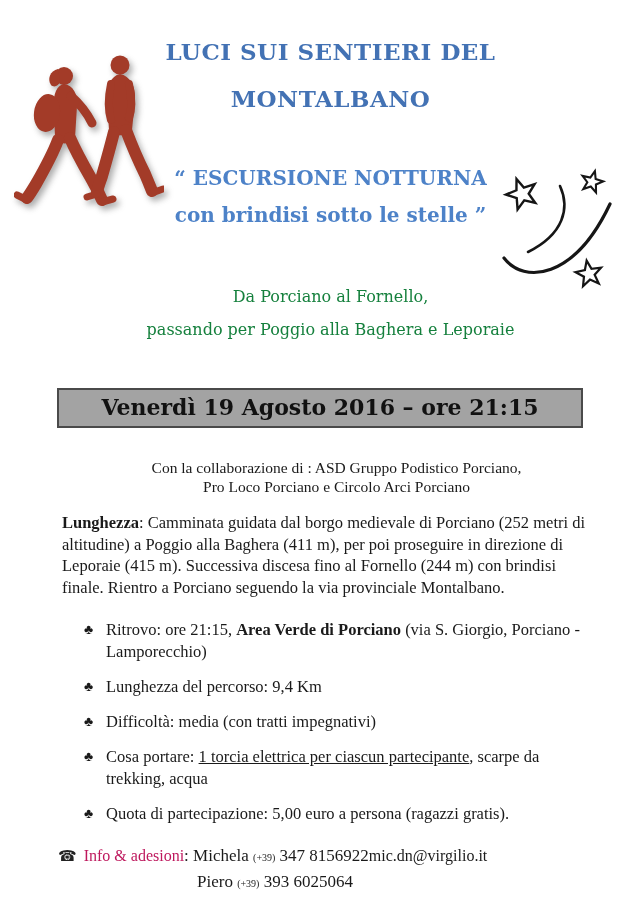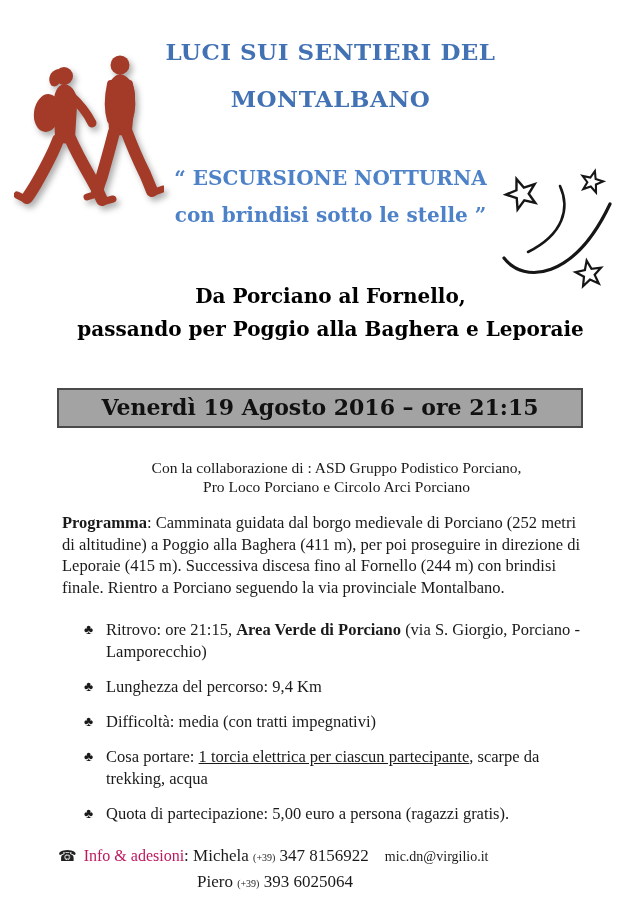--- a/index.html
+++ b/index.html
@@ -14,21 +14,21 @@
   .title {
     top:28px; font-family:"DejaVu Serif","Liberation Serif",serif;
     font-weight:bold; font-size:23px; line-height:47px; color:#4372b4; letter-spacing:0.5px;
   }
   .subtitle {
     top:160px; font-family:"DejaVu Serif","Liberation Serif",serif;
     font-weight:bold; font-size:20px; line-height:37px; color:#4d82c8;
   }
   .route {
     top:280px; font-family:"DejaVu Serif","Liberation Serif",serif;
-    font-weight:bold; font-size:20px; line-height:33px; color:#000000;
+    font-weight:normal; font-size:16px; line-height:33px; color:#15803d;
   }
   .banner {
     top:388px; left:57px; width:526px; height:40px;
     background:#a3a3a3; border:2px solid #4a4a4a;
     text-align:center; font-family:"DejaVu Serif","Liberation Serif",serif;
     font-weight:bold; font-size:22px; line-height:35px; color:#111111;
   }
   .collab { top:458px; font-size:15.5px; line-height:19px;padding-left:12px; }
   .program { top:512px; left:62px; width:528px; font-size:16.5px; line-height:21.5px; }
   .program .b { font-weight:bold; }
@@ -36,21 +36,21 @@
   .bullets { top:619px; left:84px; width:516px; font-size:16.5px; line-height:22px; }
   .bullet { display:flex; margin-bottom:13px; }
   .bullet .marker { flex:0 0 22px; font-size:14px; line-height:22px; }
   .b { font-weight:bold; }
   .u { text-decoration:underline; }
 
   .contact { top:845px; left:58px; font-size:17px; line-height:21px; }
   .contact .phone { font-size:15px; margin-right:7px; color:#222; }
   .contact .label { color:#be185d; font-size:16px; }
   .contact .small { font-size:10px;margin-top:46px; }
-  .contact .email { margin-left:16px; font-size:14px; }
+  .contact .email { font-size:16px; }
   .contact .row2 { padding-left:139px; margin-top:3px; }
 
   .hikers-svg { left:14px; top:54px; filter:drop-shadow(3px 4px 3px rgba(70,70,70,0.45)); }
   .moon-svg { left:498px; top:166px; }
 </style>
 </head>
 <body>
 
 <div class="page">
 
@@ -109,21 +109,21 @@
   <div class="abs banner">
     <span>Venerdì 19 Agosto 2016 – ore 21:15</span>
   </div>
 
   <div class="abs centered collab">
     <div>Con la collaborazione di : ASD Gruppo Podistico Porciano,</div>
     <div>Pro Loco Porciano e Circolo Arci Porciano</div>
   </div>
 
   <div class="abs program">
-    <span class="b">Programma</span><span>: Camminata guidata dal borgo medievale di Porciano (252 metri di altitudine) a Poggio alla Baghera (411 m), per poi proseguire in direzione di Leporaie (415 m). Successiva discesa fino al Fornello (244 m) con brindisi finale. Rientro a Porciano seguendo la via provinciale Montalbano.</span>
+    <span class="b">Lunghezza</span><span>: Camminata guidata dal borgo medievale di Porciano (252 metri di altitudine) a Poggio alla Baghera (411 m), per poi proseguire in direzione di Leporaie (415 m). Successiva discesa fino al Fornello (244 m) con brindisi finale. Rientro a Porciano seguendo la via provinciale Montalbano.</span>
   </div>
 
   <div class="abs bullets">
 
     <div class="bullet">
       <span class="marker">♣</span>
       <span><span>Ritrovo: ore 21:15, </span><span class="b">Area Verde di Porciano</span><span> (via S. Giorgio, Porciano - Lamporecchio)</span></span>
     </div>
 
     <div class="bullet">

